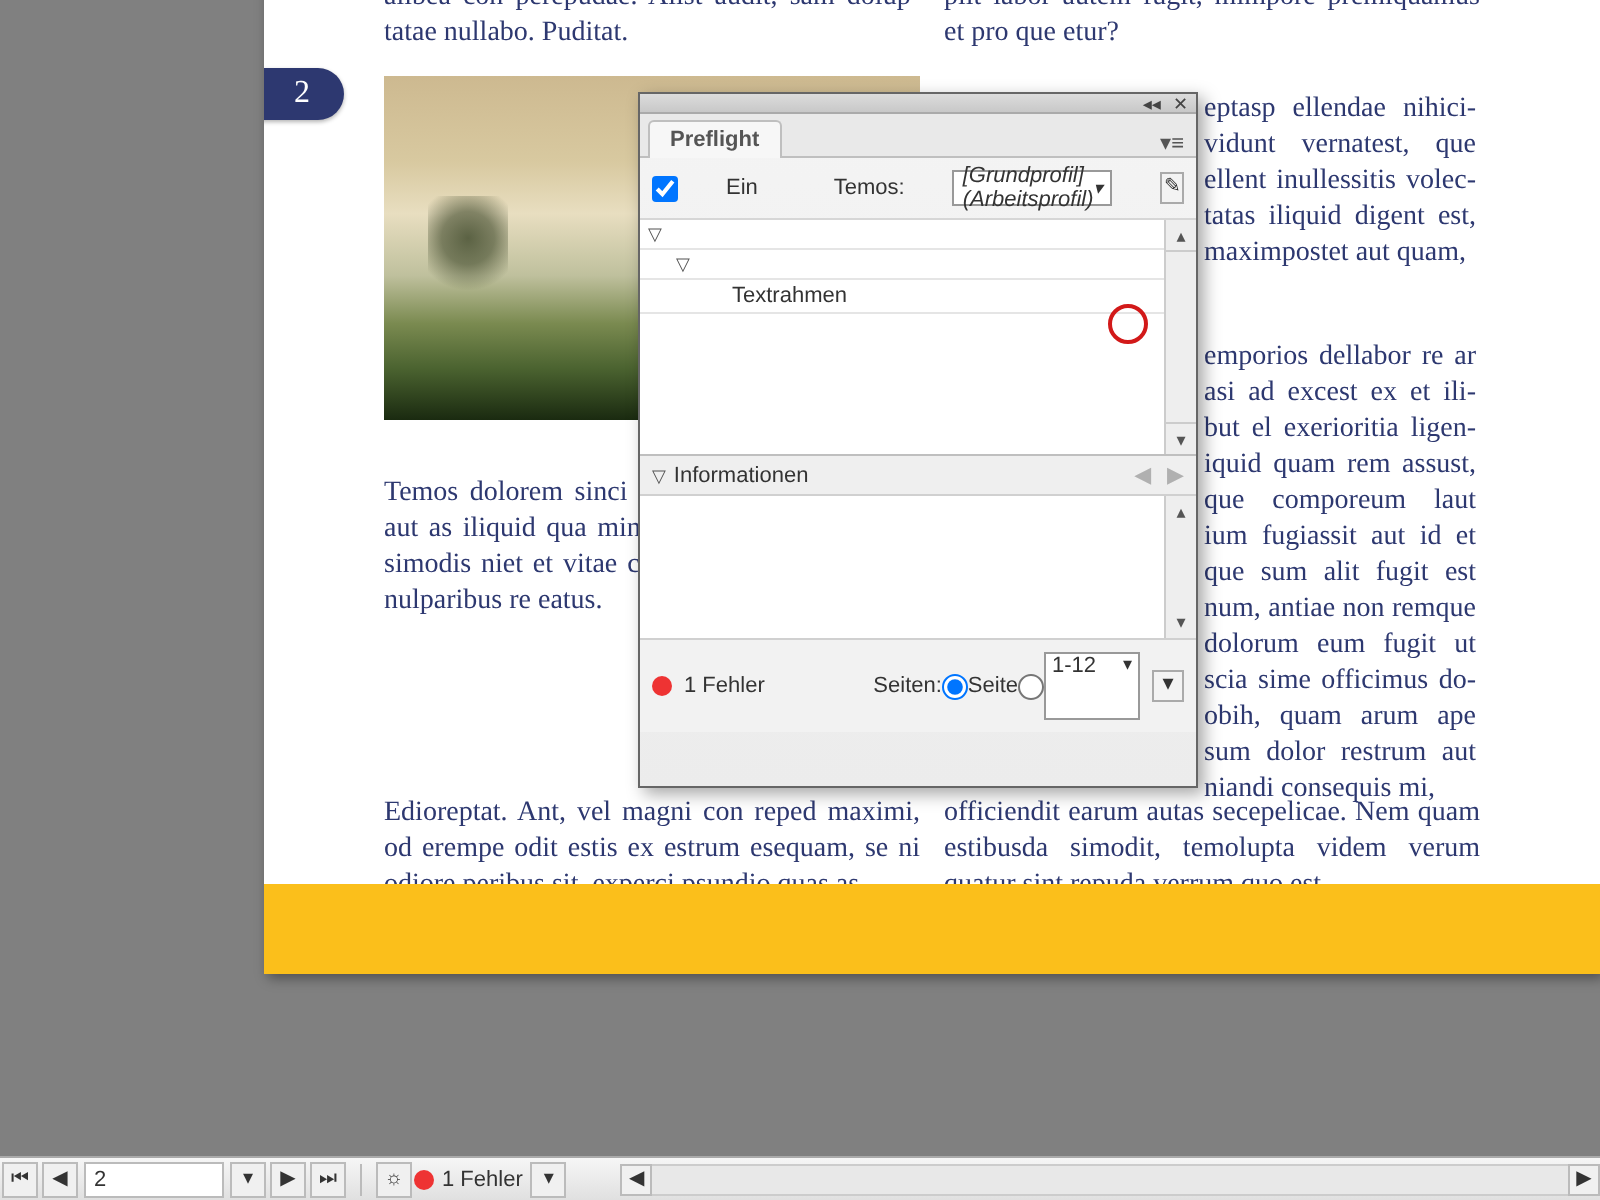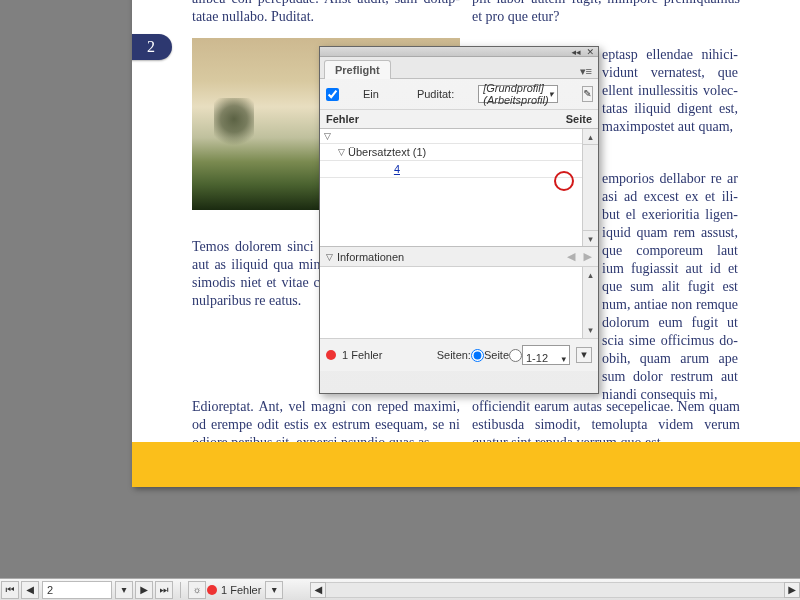--- a/index.html
+++ b/index.html
@@ -284,25 +284,25 @@
     display: inline-block;
   }
   .radio-area {
     display: flex;
     align-items: center;
     gap: 0;
     margin-left: auto;
   }
   .range-field {
     width: 48px;
-    height: 20px;
+    height: 34px;
     border: 1px solid #999;
     background: #fff;
     display: flex;
-    align-items: flex-end;
+    align-items: flex-start;
     padding: 0 3px;
     font-size: 11px;
   }
   .range-field .arrow { margin-left:auto; font-size:9px;}
   .doc-menu {
     width: 16px; height: 16px;
     border: 1px solid #aaa;
     background: #f3f3f3;
     text-align: center;
     line-height: 13px;
@@ -400,43 +400,39 @@
     <span>◂◂</span>
     <span>✕</span>
   </div>
   <div class="tab-row">
     <div class="tab">Preflight</div>
     <div class="panel-menu">▾≡</div>
   </div>
   <div class="profile-row">
     <input type="checkbox" checked="" style="">
     <span>Ein</span>
-    <span style="margin-left:14px;">Puditat:</span>
+    <span style="margin-left:14px;">Temos:</span>
     <div class="profile-select">
       <span>[Grundprofil] (Arbeitsprofil)</span>
       <span class="arrow">▾</span>
     </div>
     <div class="edit-btn">✎</div>
-  </div>
-  <div class="list-header">
-    <div class="lh-left">Fehler</div>
-    <div class="lh-right">Seite</div>
   </div>
   <div class="error-list">
     <div class="tree-row" style="padding-left:4px;">
       <span class="tw">▽</span>
       <span class="pg"></span>
     </div>
     <div class="tree-row" style="padding-left:18px;">
       <span class="tw">▽</span>
-      <span class="lbl">Übersatztext (1)</span>
       <span class="pg"></span>
     </div>
     <div class="tree-row" style="padding-left:36px;">
       <span class="tw"></span>
+      <span class="lbl">Textrahmen</span>
       <span class="pg">4</span>
     </div>
     <div class="scrollbar">
       <div class="up">▴</div>
       <div class="down">▾</div>
     </div>
     <div class="circle-callout" style="left:234px; top:42px;"></div>
   </div>
   <div class="info-header">
     <span style="font-size:9px;color:#555;">▽</span>

